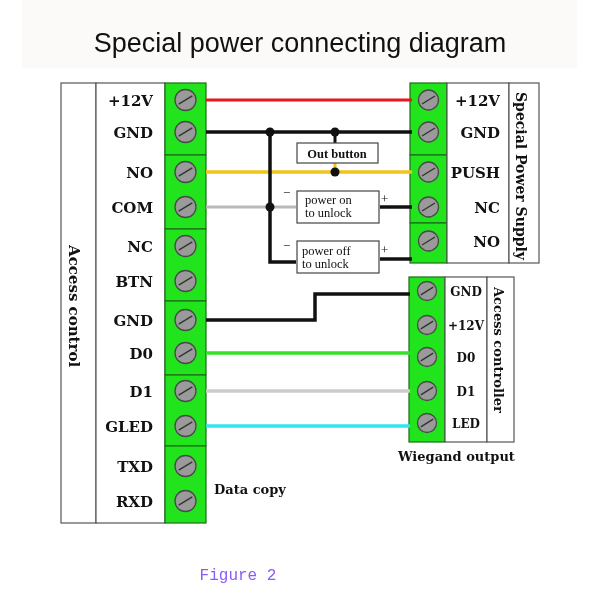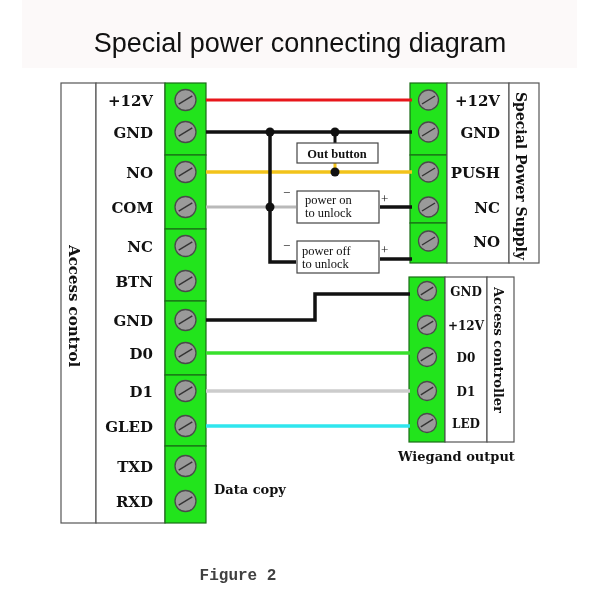--- a/index.html
+++ b/index.html
@@ -1,21 +1,21 @@
 <!DOCTYPE html>
 <html><head>
 <meta charset="utf-8">
 <style>
   html, body { margin:0; padding:0; }
   body { width:600px; height:600px; background:#ffffff; position:relative; overflow:hidden; font-family:"Liberation Serif", serif; }
   .title-band { position:absolute; left:22px; top:0; width:555px; height:68px; background:#fcf9f9; }
   .title { position:absolute; left:0; top:28px; width:600px; text-align:center; font-family:"Liberation Sans", sans-serif; font-size:27px; color:#111; }
   svg { position:absolute; left:0; top:0; }
   .lbl { font-family:"DejaVu Serif", "Liberation Serif", serif; font-weight:bold; fill:#111; }
-  .footer { position:absolute; left:0; top:567px; width:476px; text-align:center; font-family:"Liberation Mono", monospace; font-weight:bold; font-size:16px; color:#404040; }
+  .footer { position:absolute; left:0; top:567px; width:476px; text-align:center; font-family:"Liberation Mono", monospace; font-weight:normal; font-size:16px; color:#8b5cf6; }
 </style>
 </head>
 <body>
 
 <div class="title-band"></div>
 <div class="title">Special power connecting diagram</div>
 
 <svg width="600" height="600" viewBox="0 0 600 600">
 
   <rect x="61" y="83" width="35" height="440" fill="#fff" stroke="#555" stroke-width="1.2"></rect>

